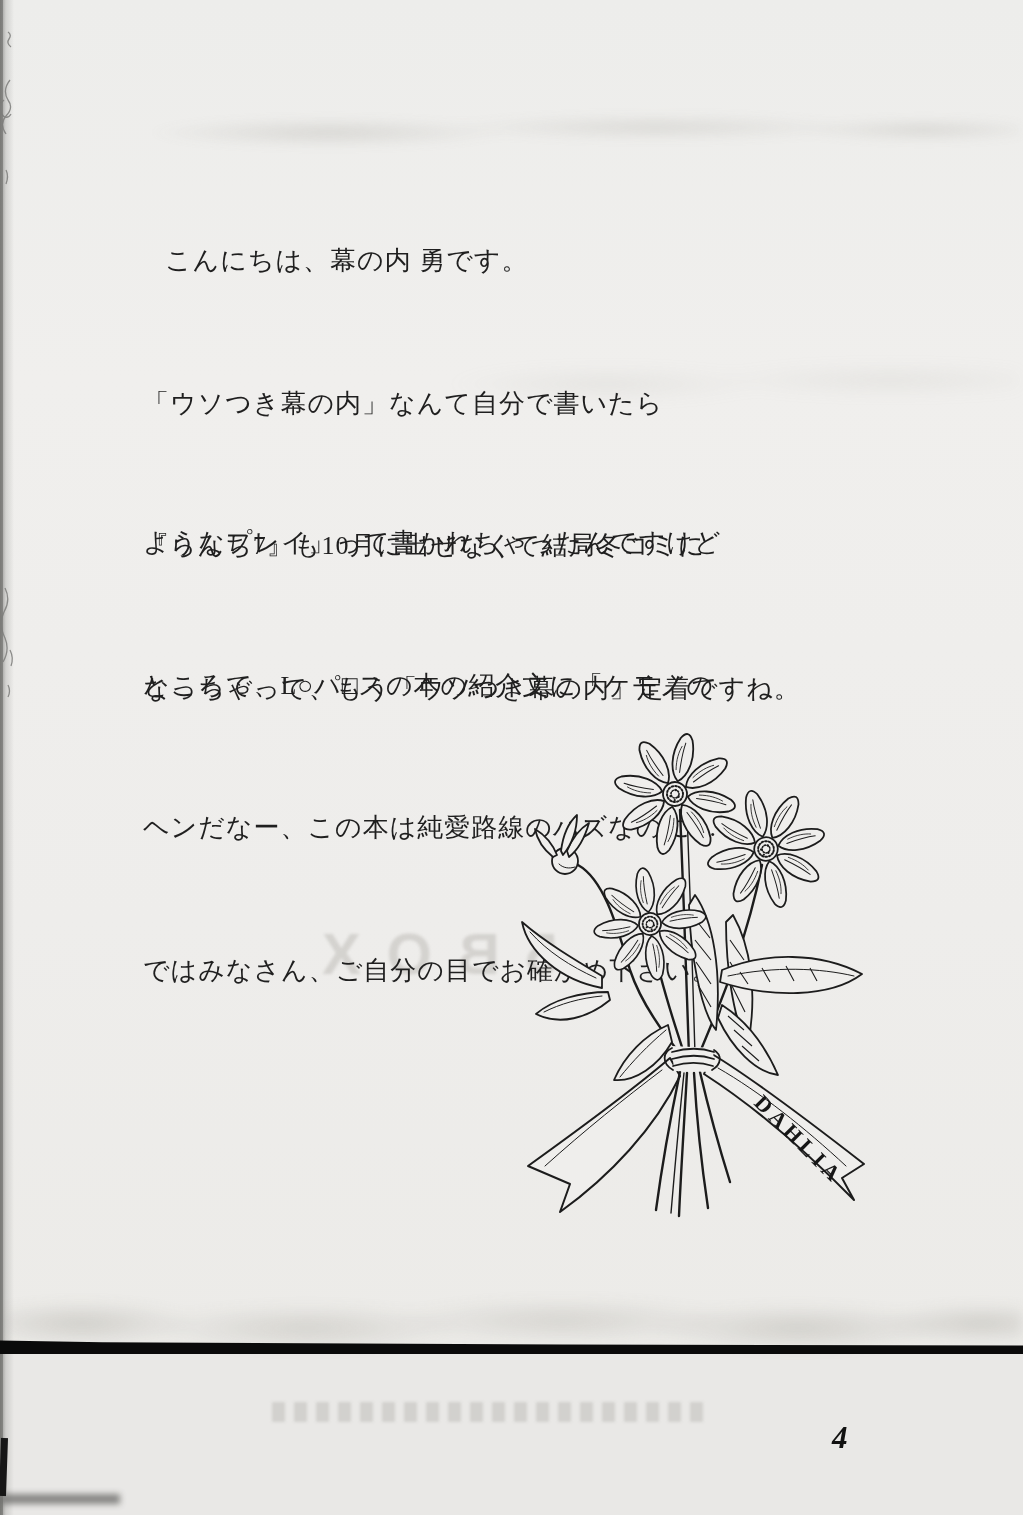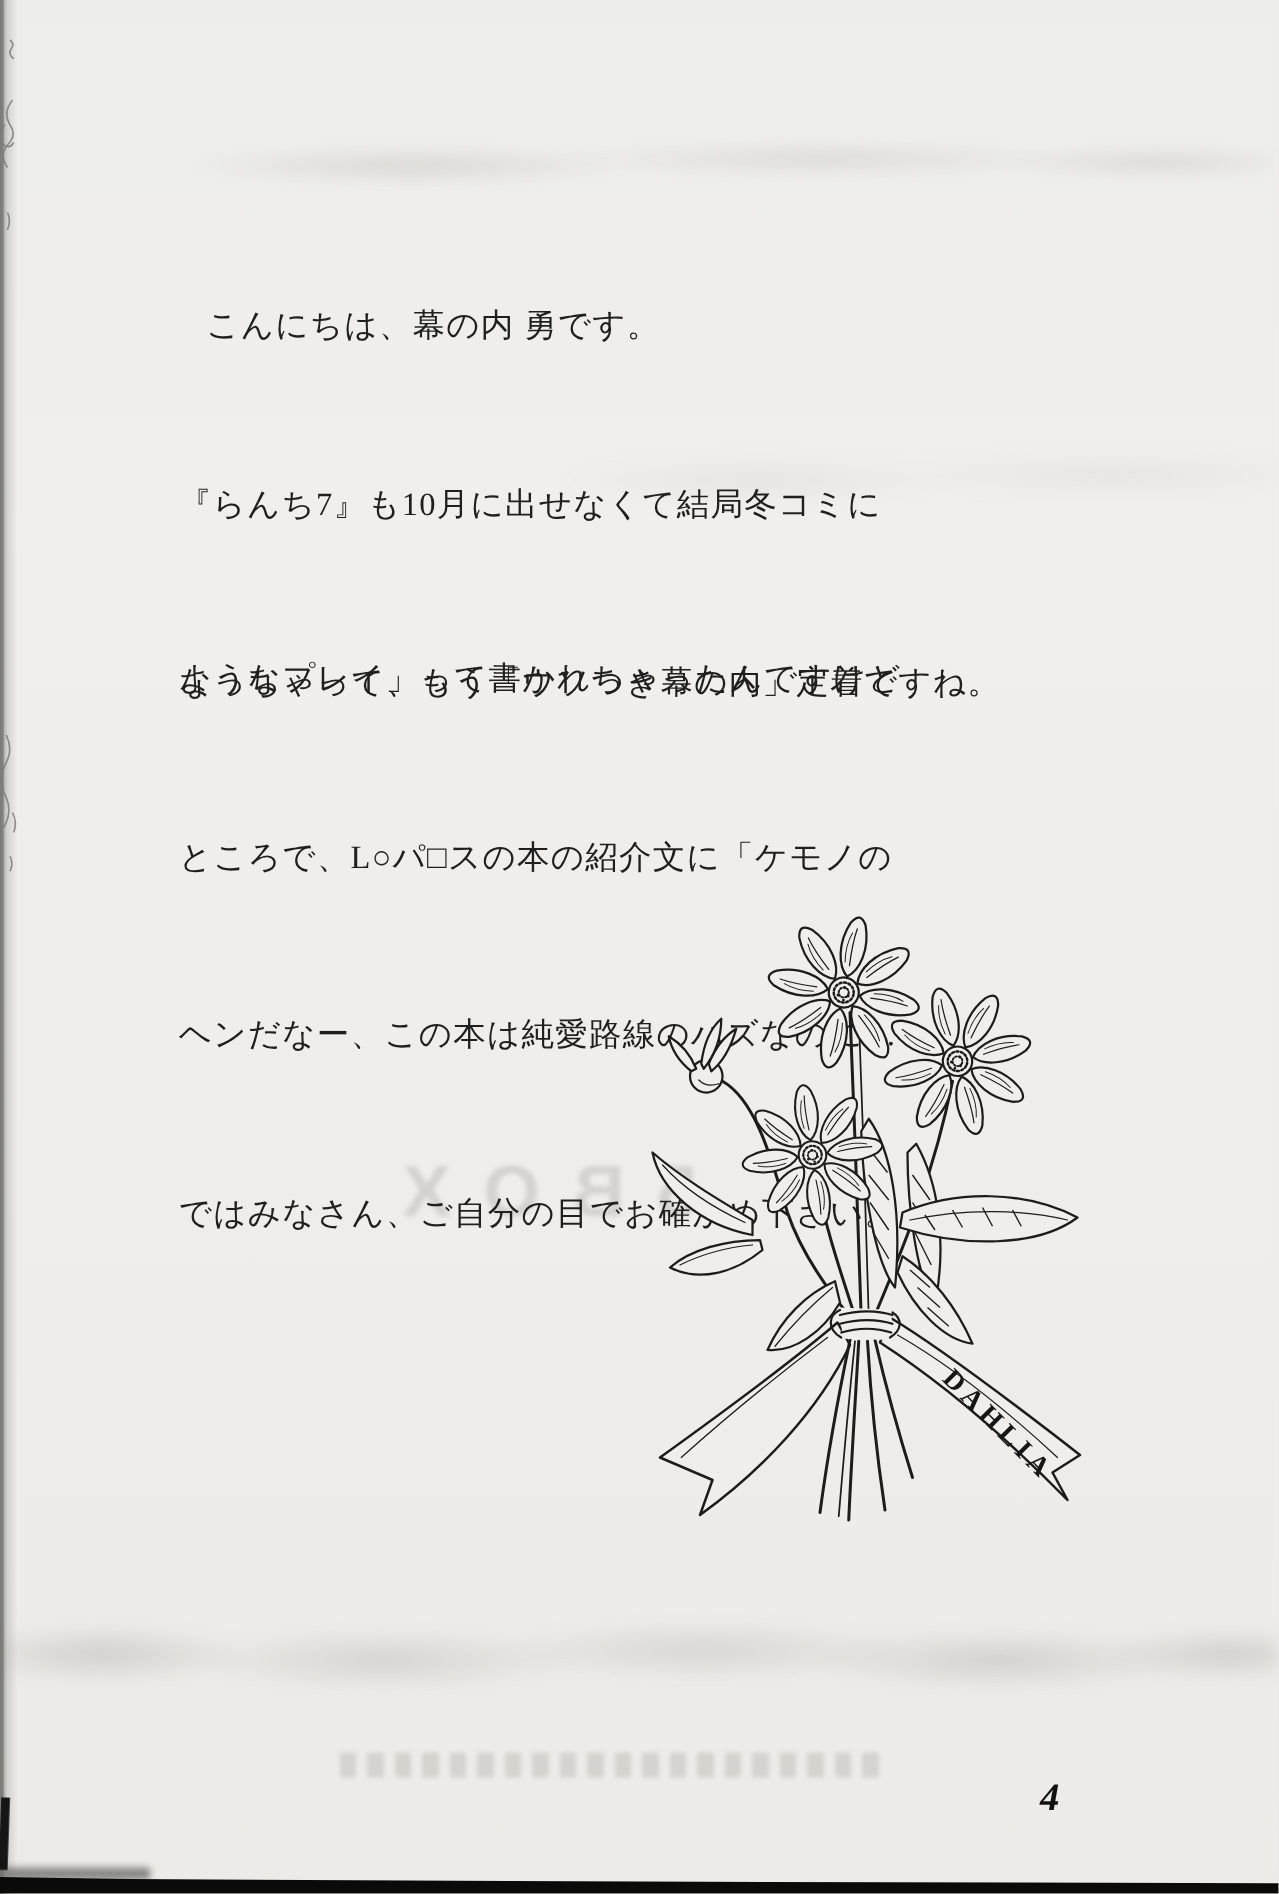--- a/index.html
+++ b/index.html
@@ -2,21 +2,21 @@
 <html><head>
 <meta charset="utf-8">
 <style>
   html,body{margin:0;padding:0;}
   body{
     width:1023px;height:1515px;overflow:hidden;
     font-family:"Liberation Serif","DejaVu Serif",serif;
     background:#e9e8e6;
   }
   .page{
-    position:absolute;left:0;top:0;width:1023px;height:1515px;
+    position:absolute;left:0;top:0;width:1023px;height:1354px;
     background:linear-gradient(180deg,#ededeb 0%,#f0efed 28%,#eeedeb 68%,#ecebe8 100%);
   }
   
   .gutter{
     position:absolute;left:0;top:0;width:14px;height:1515px;
     background:linear-gradient(90deg,rgba(110,110,108,.75),rgba(168,168,165,.40) 42%,rgba(238,237,234,0) 100%);
   }
   .gutter-edge{
     position:absolute;left:0;top:0;width:3px;height:1515px;background:#6e6e6c;opacity:.65;
   }
@@ -101,20 +101,21 @@
 <div class="page">
 
   <div class="bleed bleed-band-top"></div>
   <div class="bleed bleed-band-mid"></div>
   <div class="bleed bleed-5box">5BOX</div>
   <div class="bleed bleed-band-bottom"></div>
   <div class="bleed bleed-text-line"></div>
 
   <div class="jp-block p1">
     <div class="indent">こんにちは、幕の内 勇です。</div>
+    <div>「ウソつき幕の内」なんて自分で書いたら</div>
     <div>『らんち7』も10月に出せなくて結局冬コミに</div>
     <div>なっちゃって、もう「ウソつき幕の内」定着ですね。</div>
   </div>
   <div class="jp-block p2">
     <div>ようなプレイ」って書かれちゃったんですけど</div>
     <div>ところで、L○パ□スの本の紹介文に「ケモノの</div>
     <div>ヘンだなー、この本は純愛路線のハズなのに…</div>
     <div>ではみなさん、ご自分の目でお確かめ下さい。</div>
   </div>
 

